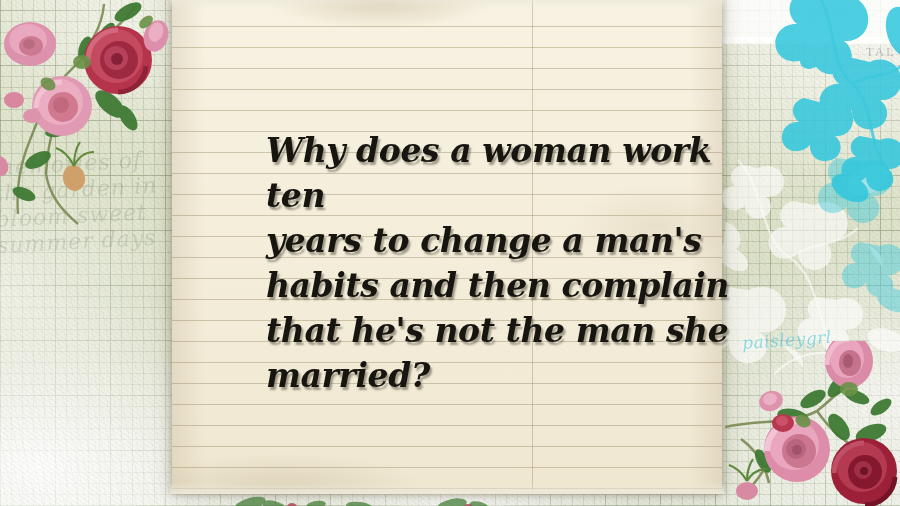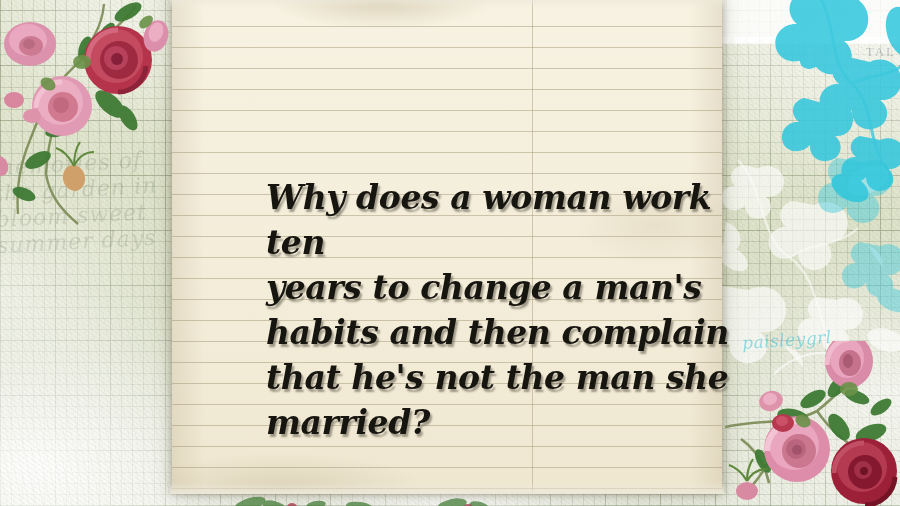--- a/index.html
+++ b/index.html
@@ -138,21 +138,20 @@
     position:absolute;left:266px;top:128px;width:470px;
     font-family:"DejaVu Serif",serif;
     font-style:italic;
     font-weight:700;
     font-size:33px;
     line-height:45px;
     color:#171510;
     letter-spacing:-.4px;
     text-shadow:2px 3px 2px rgba(90,84,70,.55);
     white-space:pre-line;
-    margin-top:47px;
   }
 
   
   .rose-cluster{position:absolute;}
   #roses-topleft{left:-14px;top:-12px;width:190px;height:260px;}
   #roses-bottomright{right:-6px;bottom:-10px;width:185px;height:175px;}
   #rose-strip-bottom{left:230px;bottom:-4px;width:300px;height:22px;opacity:.9;}
 
   
   #watermark{

